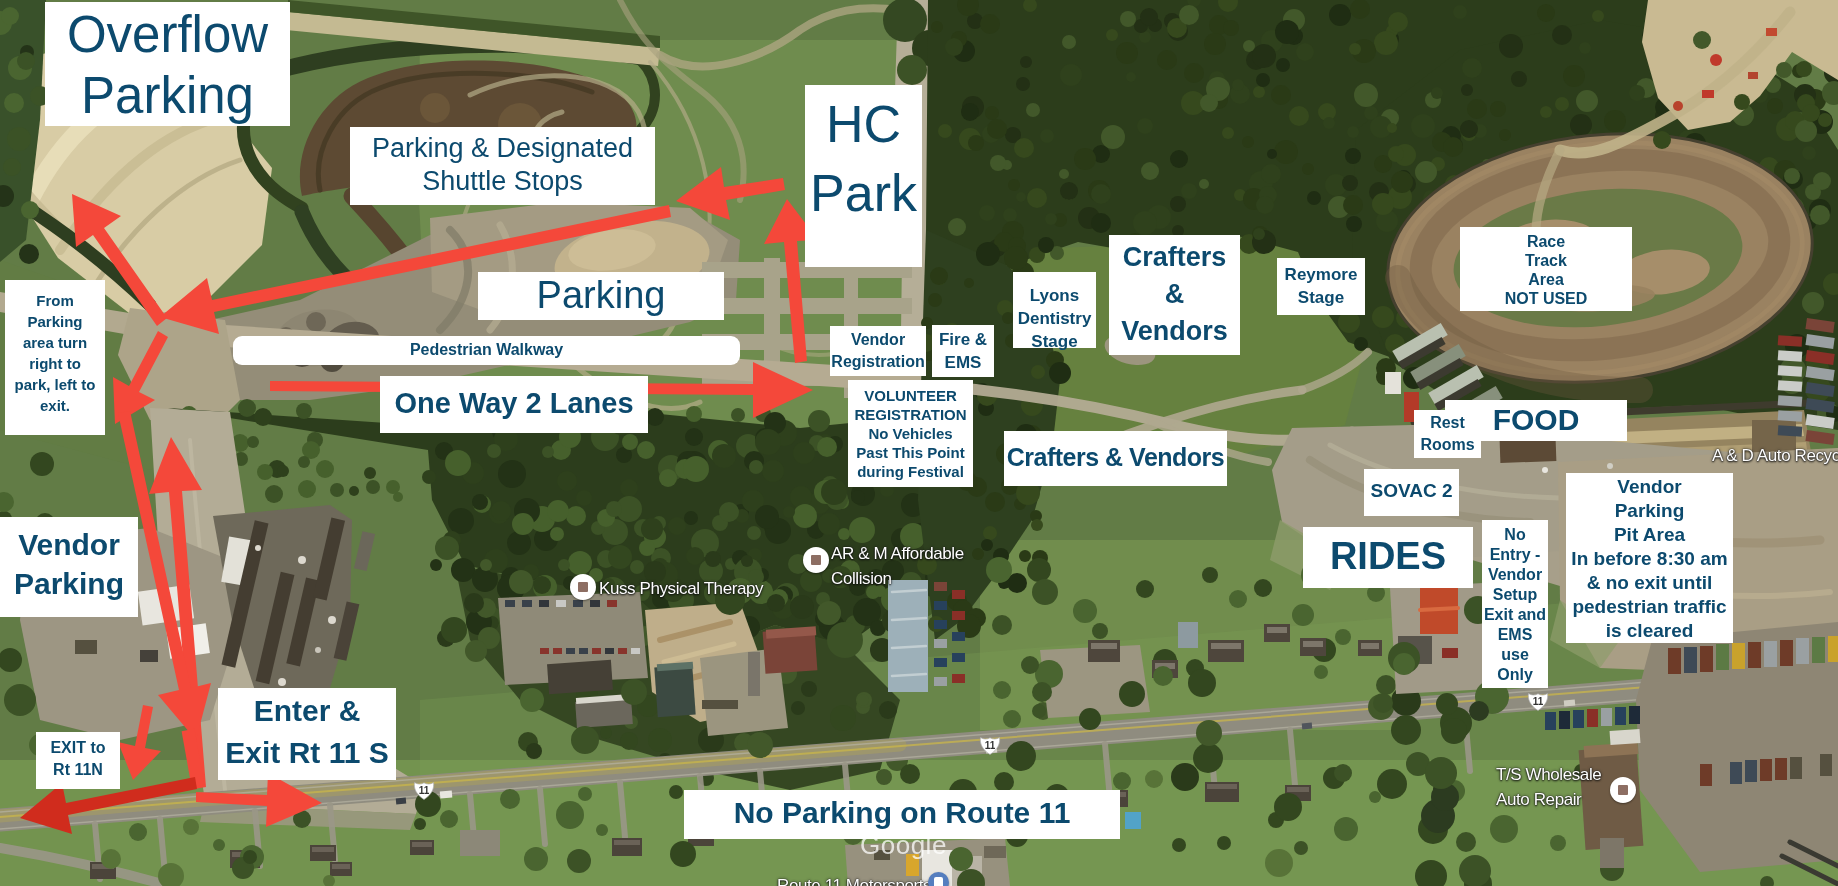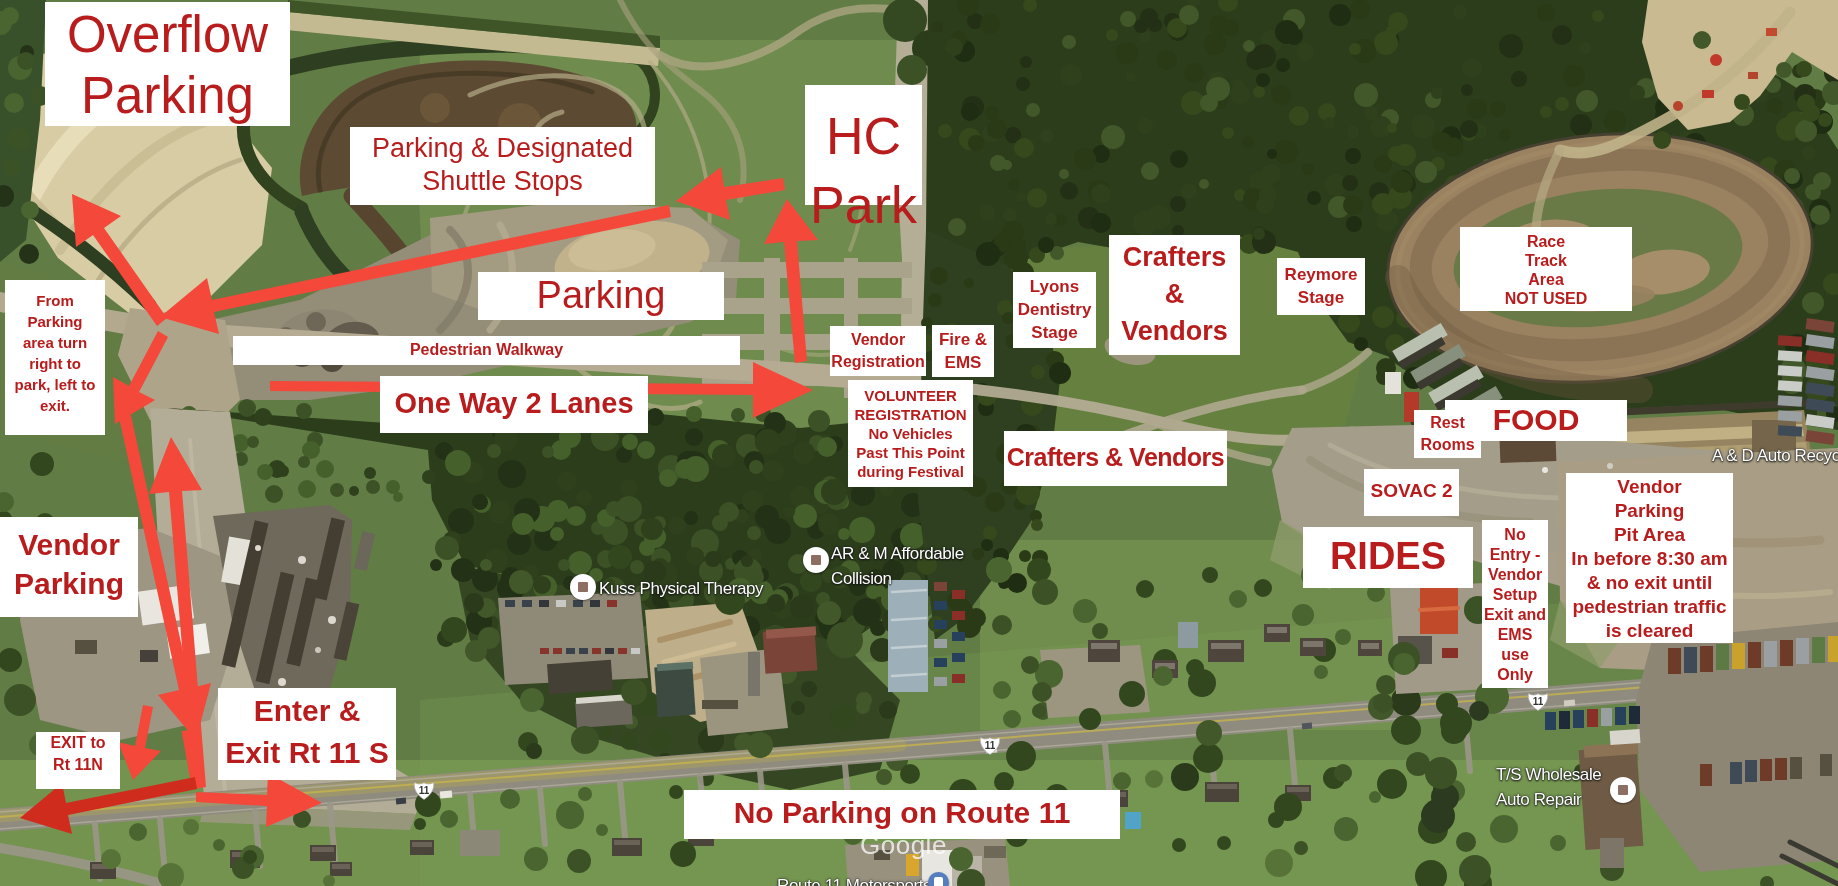--- a/index.html
+++ b/index.html
@@ -1,17 +1,17 @@
 <!DOCTYPE html>
 <html><head><meta charset="utf-8">
 <style>
 html,body{margin:0;padding:0;background:#222;}
 #map{position:relative;width:1838px;height:886px;overflow:hidden;font-family:"Liberation Sans",sans-serif;}
 #map svg.bg{position:absolute;left:0;top:0;}
-.box{position:absolute;background:#fff;color:#b91c1c;font-weight:bold;text-align:center;box-sizing:border-box;}
+.box{position:absolute;background:#fff;color:#0c4a6e;font-weight:bold;text-align:center;box-sizing:border-box;}
 .tight{letter-spacing:-0.5px;}
 .gm{position:absolute;color:#fff;font-size:17px;line-height:25px;font-weight:normal;letter-spacing:-0.4px;text-shadow:0 0 3px rgba(30,30,30,.9),0 1px 2px rgba(0,0,0,.85),0 0 1px rgba(0,0,0,.9);white-space:nowrap;transform:translateZ(0);-webkit-font-smoothing:antialiased;}
 .gwm{position:absolute;color:rgba(255,255,255,.75);font-size:26px;letter-spacing:.5px;transform:translateZ(0);-webkit-font-smoothing:antialiased;}
 .gmk{position:absolute;width:26px;height:26px;background:#fff;border-radius:50%;box-shadow:0 1px 2px rgba(0,0,0,.4);}
 .gmk::after{content:"";position:absolute;left:8px;top:8px;width:10px;height:10px;border-radius:1px;background:#8d6e63;}
 .gmb{position:absolute;width:21px;height:21px;background:#557ebf;border-radius:50%;box-shadow:0 1px 2px rgba(0,0,0,.5);}
 .gmb::after{content:"";position:absolute;left:6px;top:5px;width:9px;height:11px;border-radius:2px;background:#fff;}
 .shield{position:absolute;transform:translateZ(0);-webkit-font-smoothing:antialiased;}
 </style></head>
 <body>
@@ -1234,37 +1234,37 @@
 <div class="gm" style="left:777px;top:873px;">Route 11 Motorsports</div>
 
 <div class="gmb" style="left:928px;top:872px;"></div>
 
 <div class="gwm" style="left:860px;top:830px;">Google</div>
 
 <div class="box " style="left:45px;top:2px;width:245px;height:124px;font-size:51px;line-height:61px;font-weight:normal;padding-top:2px;">Overflow<br>Parking</div>
 
 <div class="box " style="left:350px;top:127px;width:305px;height:78px;font-size:27px;line-height:33px;font-weight:normal;padding-top:5px;">Parking &amp; Designated<br>Shuttle Stops</div>
 
-<div class="box " style="left:805px;top:85px;width:117px;height:120px;font-size:52px;line-height:69px;font-weight:normal;padding-top:17px;">HC<br>Park</div>
+<div class="box " style="left:805px;top:85px;width:117px;height:182px;font-size:52px;line-height:69px;font-weight:normal;padding-top:5px;">HC<br>Park</div>
 
 <div class="box " style="left:478px;top:272px;width:246px;height:48px;font-size:38px;line-height:46px;font-weight:normal;">Parking</div>
 
-<div class="box " style="left:233px;top:336px;width:507px;height:29px;font-size:16px;line-height:28px;">Pedestrian Walkway</div>
+<div class="box " style="left:233px;top:336px;width:507px;height:29px;font-size:16px;line-height:28px;border-radius:9px;">Pedestrian Walkway</div>
 
 <div class="box " style="left:380px;top:376px;width:268px;height:57px;font-size:29px;line-height:55px;">One Way 2 Lanes</div>
 
 <div class="box " style="left:5px;top:280px;width:100px;height:155px;font-size:15px;line-height:21px;padding-top:10px;">From<br>Parking<br>area turn<br>right to<br>park, left to<br>exit.</div>
 
 <div class="box " style="left:830px;top:326px;width:96px;height:50px;font-size:16px;line-height:22px;padding-top:3px;">Vendor<br>Registration</div>
 
 <div class="box " style="left:932px;top:325px;width:62px;height:52px;font-size:17px;line-height:23px;padding-top:3px;">Fire &amp;<br>EMS</div>
 
 <div class="box " style="left:848px;top:380px;width:125px;height:107px;font-size:15px;line-height:19px;padding-top:6px;">VOLUNTEER<br>REGISTRATION<br>No Vehicles<br>Past This Point<br>during Festival</div>
 
-<div class="box " style="left:1013px;top:272px;width:83px;height:76px;font-size:17px;line-height:23px;padding-top:3px;">Lyons<br>Dentistry<br>Stage</div>
+<div class="box " style="left:1013px;top:272px;width:83px;height:76px;font-size:17px;line-height:23px;padding-top:12px;">Lyons<br>Dentistry<br>Stage</div>
 
 <div class="box " style="left:1109px;top:235px;width:131px;height:120px;font-size:27px;line-height:37px;padding-top:4px;">Crafters<br>&amp;<br>Vendors</div>
 
 <div class="box " style="left:1277px;top:258px;width:88px;height:57px;font-size:17px;line-height:23px;padding-top:5px;">Reymore<br>Stage</div>
 
 <div class="box " style="left:1460px;top:227px;width:172px;height:84px;font-size:16px;line-height:19px;padding-top:5px;">Race<br>Track<br>Area<br>NOT USED</div>
 
 <div class="box " style="left:1445px;top:400px;width:182px;height:41px;font-size:30px;line-height:39px;">FOOD</div>
 
 <div class="box tight" style="left:1004px;top:431px;width:223px;height:55px;font-size:25px;line-height:52px;">Crafters &amp; Vendors</div>
@@ -1274,17 +1274,17 @@
 <div class="box " style="left:1364px;top:446px;width:95px;height:47px;font-size:19px;line-height:44px;margin-top:23px;">SOVAC 2</div>
 
 <div class="box " style="left:1303px;top:506px;width:170px;height:61px;font-size:38px;line-height:58px;margin-top:21px;">RIDES</div>
 
 <div class="box " style="left:1482px;top:520px;width:66px;height:168px;font-size:16px;line-height:20px;padding-top:5px;">No<br>Entry -<br>Vendor<br>Setup<br>Exit and<br>EMS<br>use<br>Only</div>
 
 <div class="box " style="left:1566px;top:473px;width:167px;height:170px;font-size:19px;line-height:24px;padding-top:2px;">Vendor<br>Parking<br>Pit Area<br>In before 8:30 am<br>&amp; no exit until<br>pedestrian traffic<br>is cleared</div>
 
 <div class="box " style="left:0px;top:517px;width:138px;height:100px;font-size:30px;line-height:39px;padding-top:8px;">Vendor<br>Parking</div>
 
-<div class="box " style="left:36px;top:732px;width:84px;height:57px;font-size:16px;line-height:22px;">EXIT to<br>Rt 11N</div>
+<div class="box " style="left:36px;top:732px;width:84px;height:57px;font-size:16px;line-height:22px;padding-top:5px;">EXIT to<br>Rt 11N</div>
 
 <div class="box " style="left:218px;top:688px;width:178px;height:92px;font-size:30px;line-height:42px;padding-top:2px;text-align:center;">Enter &amp;<br>Exit Rt 11 S</div>
 
 <div class="box " style="left:684px;top:790px;width:436px;height:49px;font-size:30px;line-height:46px;">No Parking on Route 11</div>
 </div>
 </body></html>

